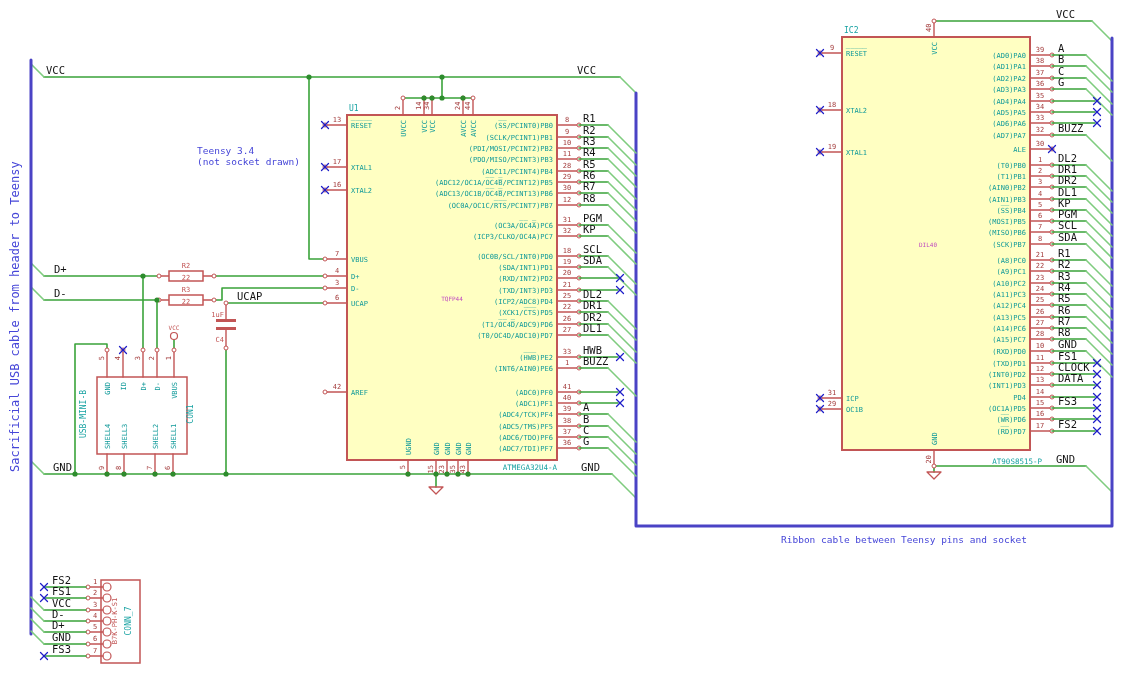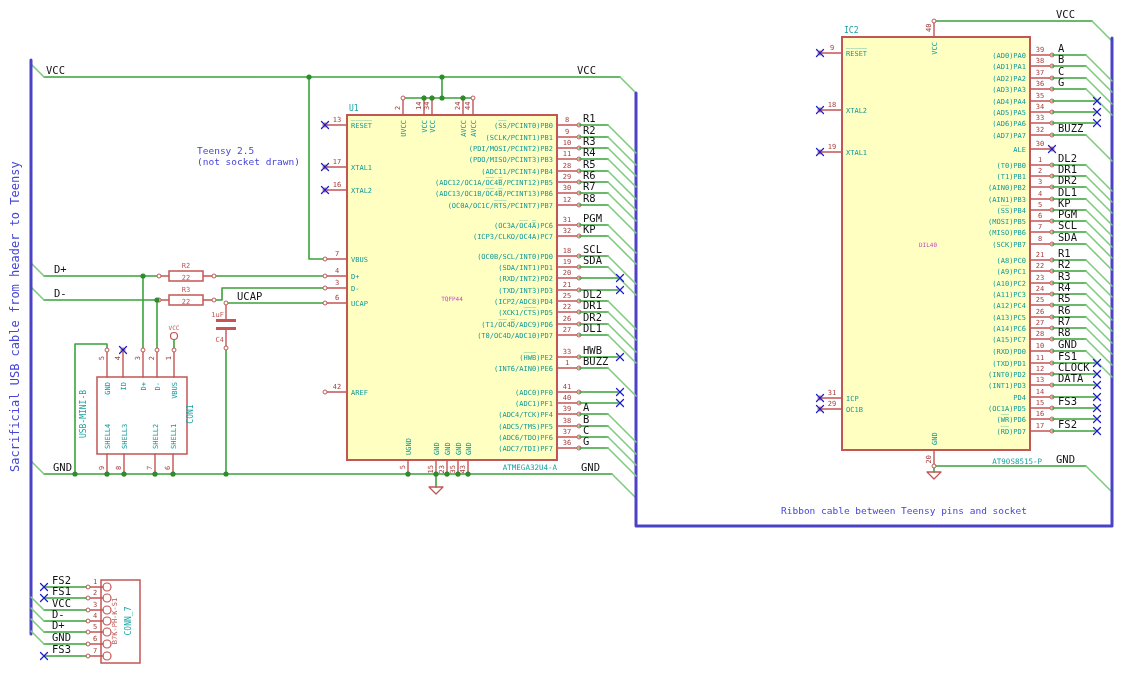--- a/index.html
+++ b/index.html
@@ -733,17 +733,17 @@
       <text x="46" y="74" font-size="10.5" fill="#141414" text-anchor="start">VCC</text>
       <text x="577" y="74" font-size="10.5" fill="#141414" text-anchor="start">VCC</text>
       <text x="53" y="471" font-size="10.5" fill="#141414" text-anchor="start">GND</text>
       <text x="581" y="471" font-size="10.5" fill="#141414" text-anchor="start">GND</text>
       <text x="54" y="273" font-size="10.5" fill="#141414" text-anchor="start">D+</text>
       <text x="54" y="297" font-size="10.5" fill="#141414" text-anchor="start">D-</text>
       <text x="237" y="300" font-size="10.5" fill="#141414" text-anchor="start">UCAP</text>
       <text x="1056" y="18" font-size="10.5" fill="#141414" text-anchor="start">VCC</text>
       <text x="1056" y="463" font-size="10.5" fill="#141414" text-anchor="start">GND</text>
     </svg>
-  <div class="note" style="left:197px;top:145px;">Teensy 2.5</div>
+  <div class="note" style="left:197px;top:145px;">Teensy 3.4</div>
   <div class="note" style="left:197px;top:156px;">(not socket drawn)</div>
-  <div class="note" style="left:781px;top:505px;">Ribbon cable between Teensy pins and socket</div>
+  <div class="note" style="left:781px;top:534px;">Ribbon cable between Teensy pins and socket</div>
   <div class="note-vertical">Sacrificial USB cable from header to Teensy</div>
 </div>
 
 </body></html>

